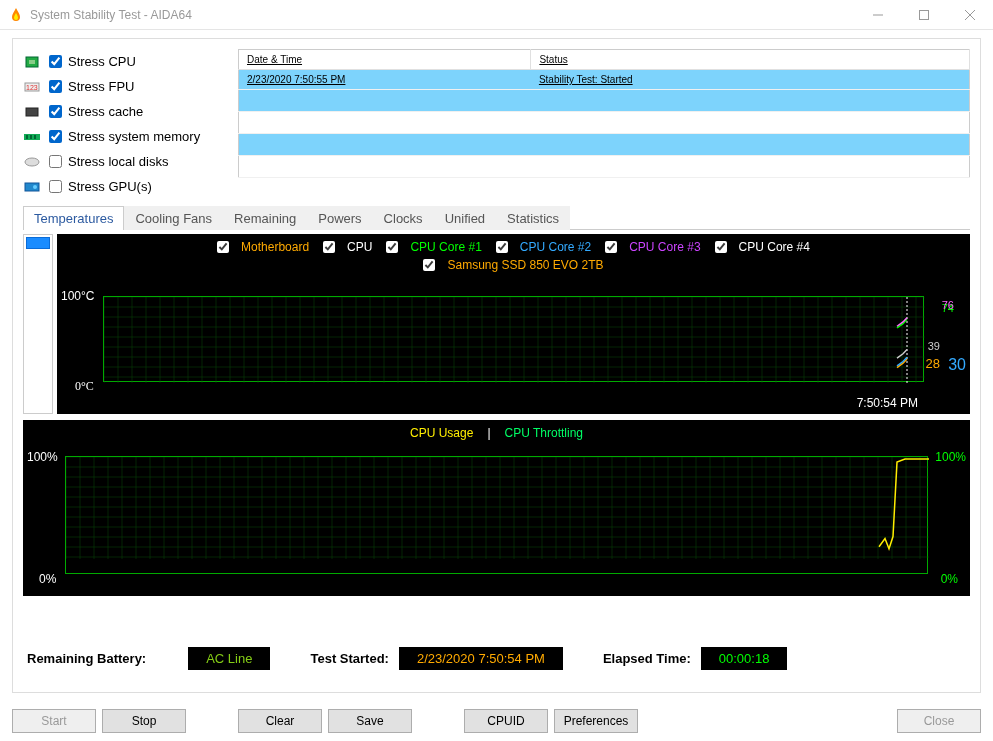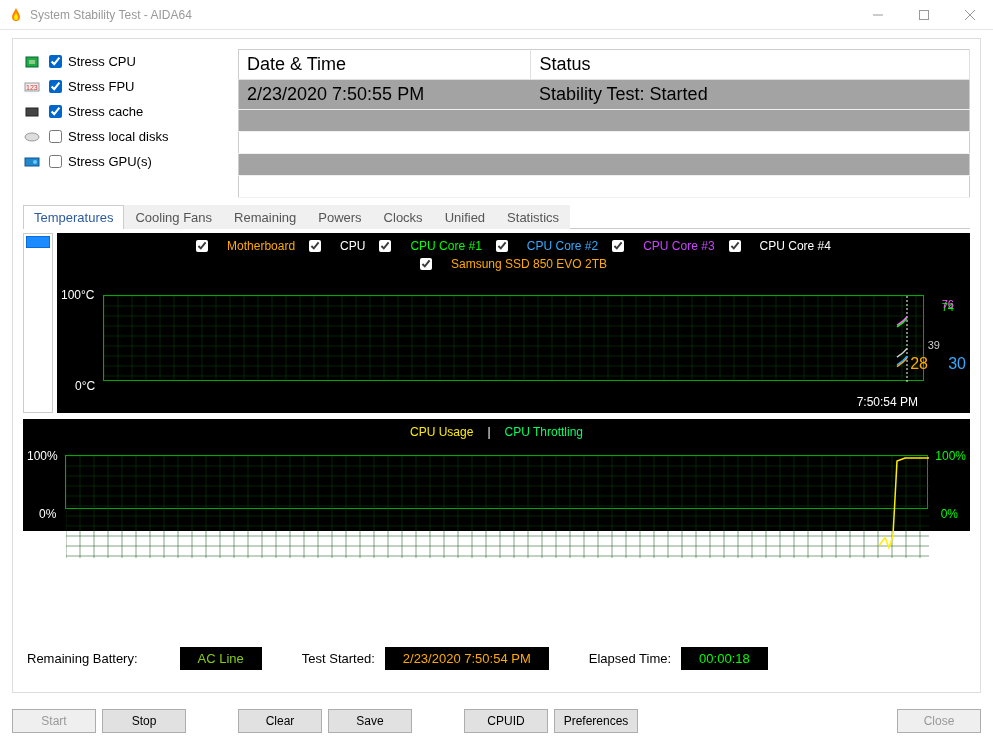--- a/index.html
+++ b/index.html
@@ -16,48 +16,48 @@
   
   .content { flex: 1; padding: 8px 12px; display: flex; flex-direction: column; }
   .inner-panel { border: 1px solid #ddd; padding: 10px; flex: 1; display: flex; flex-direction: column; }
 
   
   .top-row { display: flex; gap: 10px; margin-bottom: 6px; }
   .stress-list { width: 205px; }
   .stress-item { display: flex; align-items: center; height: 25px; font-size: 13px; gap: 6px; }
   .hw-icon { width: 20px; height: 14px; display:inline-block; }
   .stress-item input { width: 13px; height: 13px; accent-color: #0066cc; }
-  .log-table { flex: 1; border: 1px solid #ccc; font-size: 18px; }
+  .log-table { flex: 1; border: 1px solid #ccc; font-size: 10px; text-decoration: underline; }
   .log-table th { text-align: left; font-weight: normal; background: #fff; border-bottom: 1px solid #e0e0e0; border-right: 1px solid #e0e0e0; padding: 4px 8px; }
   .log-table td { padding: 4px 8px; border-bottom: 1px solid #f0f0f0; }
-  .log-table tr.even td { background: #a3a3a3; }
+  .log-table tr.even td { background: #7dd3fc; }
   .log-table .empty td { height: 22px; }
 
   
   .tab-strip { display: flex; font-size: 13px; border-bottom: 1px solid #ccc; }
   .tab { padding: 4px 10px; border: 1px solid transparent; border-bottom: none; cursor: pointer; position: relative; top: 1px; background: #f0f0f0; color:#555; }
   .tab.active { background: #fff; border-color: #ccc; color: #2c5aa0; }
 
   
   .chart-area { display: flex; flex: 1; gap: 6px; margin-top: 4px; flex-direction: column;}
   .chart-row { display: flex; }
   .chart-sidebar { width: 30px; border:1px solid #ccc; background:#fff; margin-right:4px; display:flex; flex-direction:column;}
   .chart-sidebar .thumb { height:12px; background:#1a8cff; margin:2px; border:1px solid #0a6cd8;}
   .chart { flex: 1; background: #000; position: relative; padding: 4px 8px; height: 180px; }
-  .chart.cpu { height: 112px; }
+  .chart.cpu { height: 176px; }
   .legend-row { display: flex; justify-content: center; gap: 14px; align-items: center; flex-wrap: wrap; font-size: 12px; padding: 2px 0;}
-  .legend-item { display: flex; align-items: center; gap: 19px; }
+  .legend-item { display: flex; align-items: center; gap: 12px; }
   .legend-item input { width: 12px; height: 12px; accent-color: #fff; }
   .legend-item span {  }
   .axis-label { position: absolute; font-size: 12px; color: #fff; }
   .grid-area { position: absolute; border: 1px solid #0a0; }
 
   
   .status-row { display: flex; align-items: center; gap: 10px; padding: 12px 4px; font-size: 13px; }
-  .status-lbl { color: #000; }
+  .status-lbl { color: #000; font-weight: bold; }
   .status-val { background: #000; padding: 4px 18px; font-size: 13px;}
   .ac-line { color: #84cc16; margin-left: 32px; }
   .started { color: #ffaa00; }
   .elapsed { color: #0f0; }
 
   
   .btn-bar { display: flex; gap: 6px; padding: 8px 12px; }
   .btn { min-width: 84px; height: 24px; font-size: 12px; border: 1px solid #adadad; background: #e1e1e1; cursor: pointer; }
   .btn:disabled { color: #999; background: #efefef; }
   .btn-bar .gap { width: 40px; }
@@ -115,20 +115,30 @@
               </svg></span>
     <input type="checkbox" checked="" style="">
     <span>Stress FPU</span>
           </div>
           <div class="stress-item">
             <span class="hw-icon"><svg width="18" height="14">
                 <rect x="3" y="3" width="12" height="8" fill="#444" stroke="#222"></rect>
               </svg></span>
     <input type="checkbox" checked="" style="">
     <span>Stress cache</span>
+          </div>
+          <div class="stress-item">
+            <span class="hw-icon"><svg width="18" height="14">
+                <rect x="1" y="4" width="16" height="6" fill="#1a5"></rect>
+                <rect x="3" y="5" width="2" height="4" fill="#063"></rect>
+                <rect x="7" y="5" width="2" height="4" fill="#063"></rect>
+                <rect x="11" y="5" width="2" height="4" fill="#063"></rect>
+              </svg></span>
+    <input type="checkbox" checked="" style="">
+    <span>Stress system memory</span>
           </div>
           <div class="stress-item">
             <span class="hw-icon"><svg width="18" height="14">
                 <ellipse cx="9" cy="7" rx="7" ry="4" fill="#ddd" stroke="#999"></ellipse>
               </svg></span>
     <input type="checkbox" style="">
     <span>Stress local disks</span>
           </div>
           <div class="stress-item">
             <span class="hw-icon"><svg width="18" height="14">
@@ -215,21 +225,21 @@
                 <span style="color:#ffffff">CPU Core #4</span>
               </div>
             </div>
           <div class="legend-row" id="temp-legend-2">
               <div class="legend-item">
                 <input type="checkbox" checked="" style="">
                 <span style="color:#ffaa00">Samsung SSD 850 EVO 2TB</span>
               </div>
             </div>
           <span class="axis-label" style="left:4px; top:55px;">100°C</span>
-          <span class="axis-label" style="left:18px; bottom:20px;">0°C</span>
+          <span class="axis-label" style="left:18px; bottom:20px;font-family:Liberation Serif, serif;">0°C</span>
           <div class="grid-area" id="temp-grid" style="left:46px; right:46px; top:62px; bottom:32px;">
               <svg width="821" height="86" style="position: absolute; left: 0px; top: 0px;">
                 <line x1="0" x2="0" y1="0" y2="86" stroke="#0a4a0a" stroke-width="0.5"></line>
                 <line x1="14" x2="14" y1="0" y2="86" stroke="#0a4a0a" stroke-width="0.5"></line>
                 <line x1="28" x2="28" y1="0" y2="86" stroke="#0a4a0a" stroke-width="0.5"></line>
                 <line x1="42" x2="42" y1="0" y2="86" stroke="#0a4a0a" stroke-width="0.5"></line>
                 <line x1="56" x2="56" y1="0" y2="86" stroke="#0a4a0a" stroke-width="0.5"></line>
                 <line x1="70" x2="70" y1="0" y2="86" stroke="#0a4a0a" stroke-width="0.5"></line>
                 <line x1="84" x2="84" y1="0" y2="86" stroke="#0a4a0a" stroke-width="0.5"></line>
                 <line x1="98" x2="98" y1="0" y2="86" stroke="#0a4a0a" stroke-width="0.5"></line>
@@ -299,21 +309,21 @@
                 <polyline points="793,61.059999999999995 799,56.760000000000005 803,52.46" stroke="#ccc" fill="none" stroke-width="1.5"></polyline>
                 <polyline points="793,70.52 799,66.22 803,61.919999999999995" stroke="#fa0" fill="none" stroke-width="1.5"></polyline>
                 <polyline points="793,68.8 799,64.5 803,60.199999999999996" stroke="#3af" fill="none" stroke-width="1.5"></polyline>
               </svg>
             </div>
           <span class="axis-label" style="right:52px; bottom:4px;">7:50:54 PM</span>
           <div id="temp-readouts">
               <span class="axis-label" style="right: 16px; top: 38%; color: rgb(0, 255, 0); font-size: 11px;">74</span>
               <span class="axis-label" style="right: 16px; top: 36%; color: rgb(255, 102, 255); font-size: 11px;">76</span>
               <span class="axis-label" style="right: 30px; top: 59%; color: rgb(204, 204, 204); font-size: 11px;">39</span>
-              <span class="axis-label" style="right: 42px; top: 68%; color: rgb(255, 170, 0); font-size: 16px;">28</span>
+              <span class="axis-label" style="right: 30px; top: 68%; color: rgb(255, 170, 0); font-size: 13px;">28</span>
               <span class="axis-label" style="right: 4px; top: 68%; color: rgb(51, 170, 255); font-size: 16px;">30</span>
             </div>
         </div>
       </div>
       <div class="chart-row">
         <div class="chart cpu" style="margin-left:0;">
           <div class="legend-row">
             <span><span style="color:#ffee00">CPU Usage</span></span>
             <span style="color:#fff">|</span>
             <span><span style="color:#00ff66">CPU Throttling</span></span>

